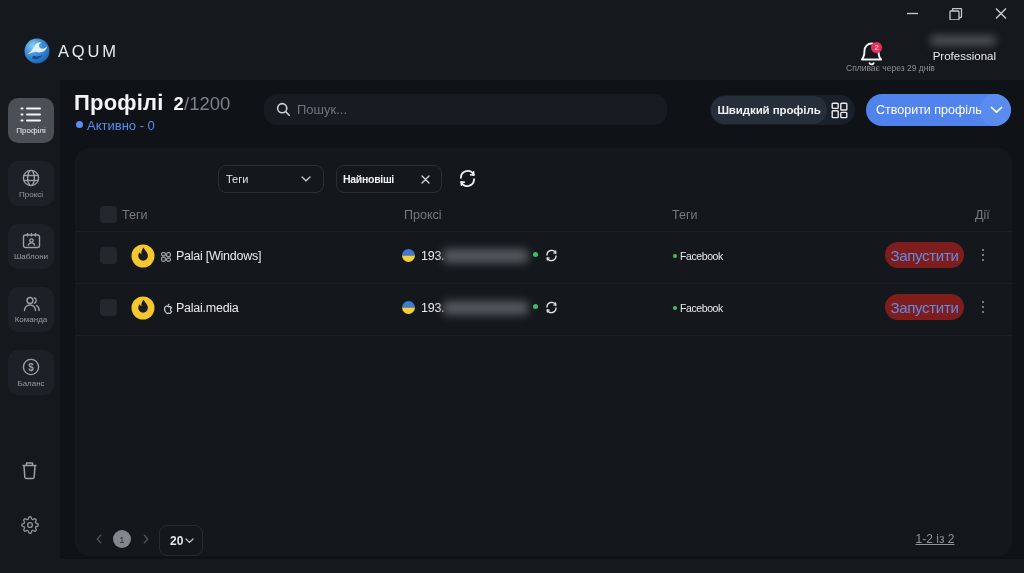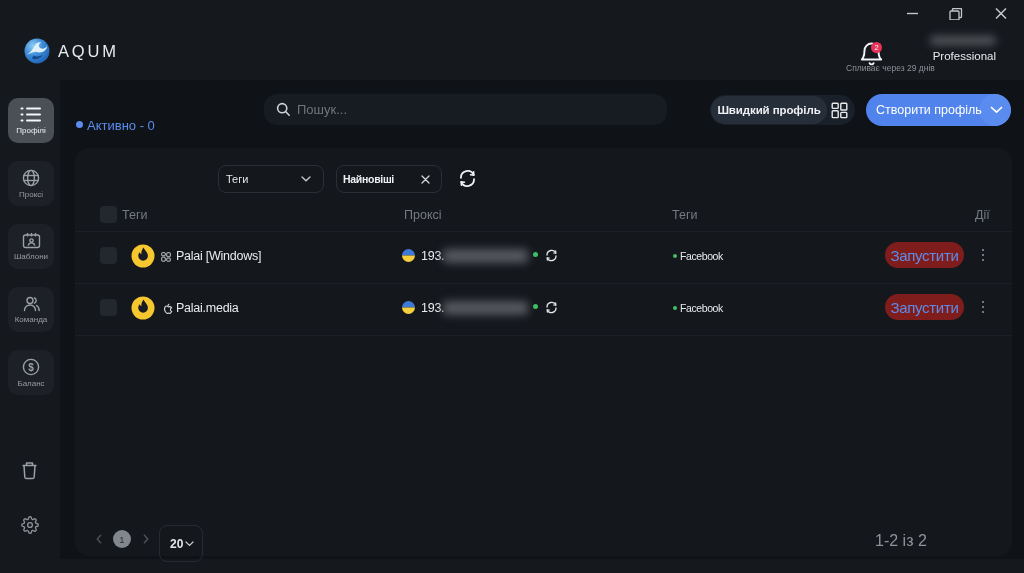--- a/index.html
+++ b/index.html
@@ -128,20 +128,21 @@
       <path d="M3 4.5 l0.8 11.5 a1.8 1.8 0 0 0 1.8 1.6 h5.8 a1.8 1.8 0 0 0 1.8-1.6 L14 4.5"></path>
     </g>
   </svg>
   <svg class="abs" style="left:21px; top:516px;" width="18" height="18" viewBox="0 0 24 24">
     <g stroke="#8d9196" stroke-width="1.8" fill="none" stroke-linejoin="round">
       <circle cx="12" cy="12" r="3.2"></circle>
       <path d="M19.4 15a1.65 1.65 0 0 0 .33 1.82l.06.06a2 2 0 1 1-2.83 2.83l-.06-.06a1.65 1.65 0 0 0-1.82-.33 1.65 1.65 0 0 0-1 1.51V21a2 2 0 1 1-4 0v-.09A1.65 1.65 0 0 0 9 19.4a1.65 1.65 0 0 0-1.82.33l-.06.06a2 2 0 1 1-2.83-2.83l.06-.06a1.65 1.65 0 0 0 .33-1.82 1.65 1.65 0 0 0-1.51-1H3a2 2 0 1 1 0-4h.09A1.65 1.65 0 0 0 4.6 9a1.65 1.65 0 0 0-.33-1.82l-.06-.06a2 2 0 1 1 2.83-2.83l.06.06a1.65 1.65 0 0 0 1.82.33H9a1.65 1.65 0 0 0 1-1.51V3a2 2 0 1 1 4 0v.09a1.65 1.65 0 0 0 1 1.51 1.65 1.65 0 0 0 1.82-.33l.06-.06a2 2 0 1 1 2.83 2.83l-.06.06a1.65 1.65 0 0 0-.33 1.82V9a1.65 1.65 0 0 0 1.51 1H21a2 2 0 1 1 0 4h-.09a1.65 1.65 0 0 0-1.51 1z"></path>
     </g>
   </svg>
 
+  <div class="abs" style="left:74px; top:90px; font-size:22px; font-weight:bold; color:#f2f4f6; letter-spacing:0.2px;">Профілі<span style="font-size:18.5px; margin-left:10px;">2</span><span style="font-size:18.5px; font-weight:normal; color:#7d828a; letter-spacing:0;">/1200</span></div>
   <div class="abs" style="left:76px; top:121px; width:7px; height:7px; border-radius:50%; background:#5b8cf0;"></div>
   <div class="abs" style="left:87px; top:118px; font-size:13px; color:#5b8cf0;">Активно - 0</div>
 
   <div class="abs" style="left:264px; top:93.5px; width:403px; height:31px; border-radius:13px; background:#171c22;"></div>
   <svg class="abs" style="left:276px; top:102px;" width="15" height="15" viewBox="0 0 15 15">
     <circle cx="6.2" cy="6.2" r="4.6" fill="none" stroke="#cfd2d6" stroke-width="1.6"></circle>
     <line x1="9.8" y1="9.8" x2="13.2" y2="13.2" stroke="#cfd2d6" stroke-width="1.6" stroke-linecap="round"></line>
   </svg>
   <div class="abs" style="left:297px; top:102px; font-size:13px; color:#6e747c;">Пошук...</div>
 
@@ -283,21 +284,21 @@
 
     <div class="abs sep" style="top:187px;"></div>
 
     <svg class="abs" style="left:21px; top:386px;" width="6" height="10" viewBox="0 0 7 11">
         <path d="M5.5 1 L1.5 5.5 L5.5 10" fill="none" stroke="#53575c" stroke-width="1.6" stroke-linecap="round"></path>
       </svg>
     <div class="abs" style="left:38px; top:382px; width:18px; height:18px; border-radius:50%; background:#82878d; color:#2b2e33; font-size:9.5px; display:flex; align-items:center; justify-content:center;">1</div>
     <svg class="abs" style="left:68px; top:386px;" width="6" height="10" viewBox="0 0 7 11">
         <path d="M1.5 1 L5.5 5.5 L1.5 10" fill="none" stroke="#53575c" stroke-width="1.6" stroke-linecap="round"></path>
       </svg>
-    <div class="abs selbox" style="left:84px; top:377px; width:44px; height:37px; border-color:#262b32;">
+    <div class="abs selbox" style="left:84px; top:377px; width:44px; height:31px; border-color:#262b32;">
       <span style="margin-left:10px; font-size:12px; font-weight:bold; color:#e4e6e9;">20</span>
       <svg style="position:absolute; right:8px;" width="9" height="6" viewBox="0 0 9 6">
           <path d="M1 1 L4.5 4.5 L8 1" fill="none" stroke="#c8cbd0" stroke-width="1.2" stroke-linecap="round"></path>
         </svg>
     </div>
-    <div class="abs" style="left:800px; top:384px; width:120px; text-align:left; font-size:16px; color:#8f9399;">1-2 із 2</div>
+    <div class="abs" style="left:800px; top:384px; width:120px; text-align:center; font-size:12px; color:#8f9399;text-decoration:underline;">1-2 із 2</div>
   </div>
 </div>
 
 </body></html>

